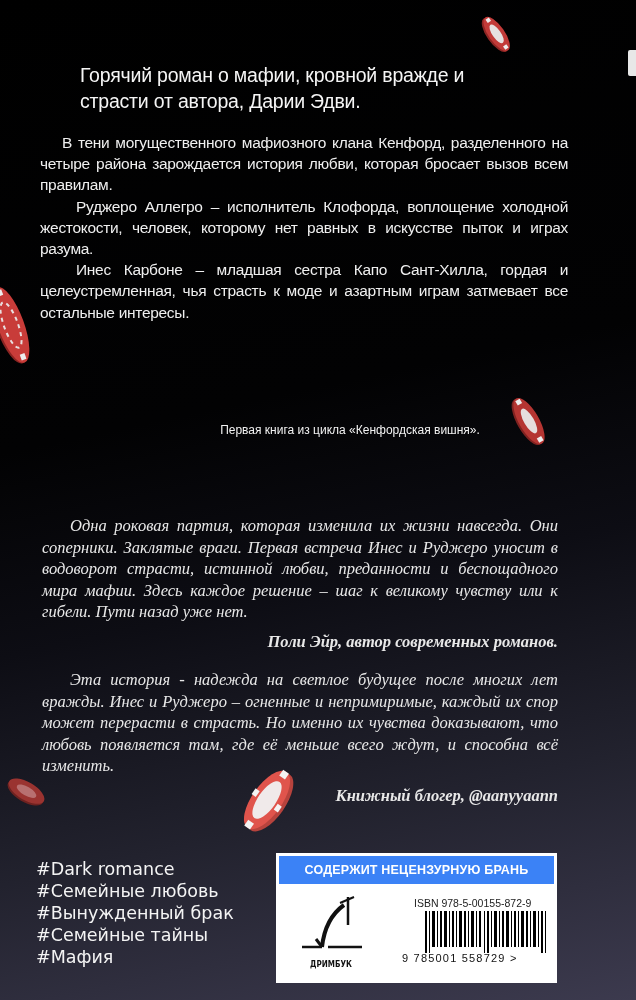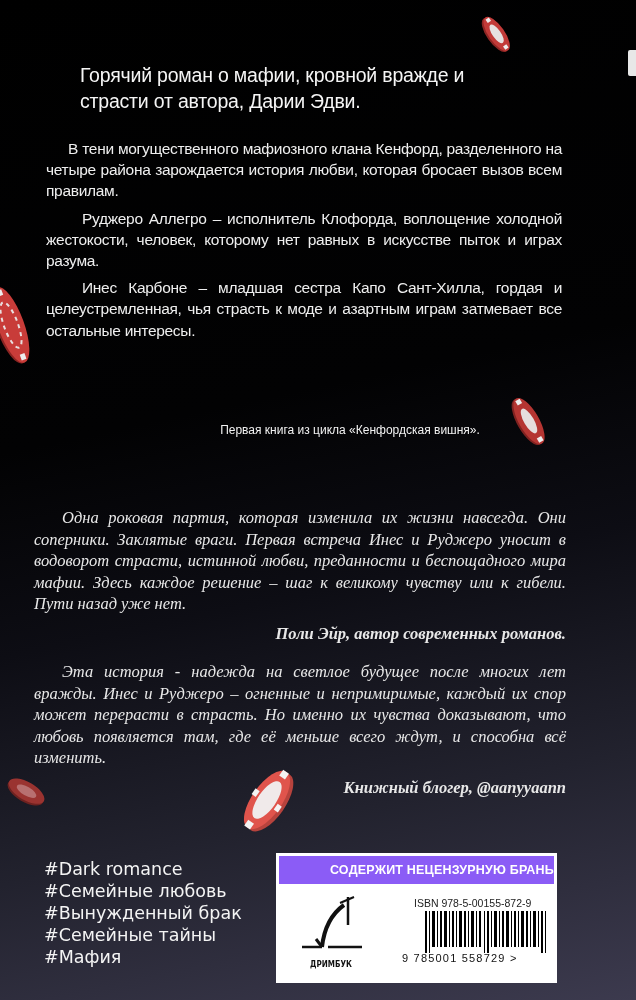--- a/index.html
+++ b/index.html
@@ -11,46 +11,46 @@
   .heading {
     position:absolute; left:80px; top:62px; width:480px;
     font-family:"Liberation Sans", sans-serif;
     font-size:19.5px; line-height:26px; color:#f5f5f5; letter-spacing:-0.2px;
   }
   .blurb {
     position:absolute; left:40px; top:132px; width:528px;
     font-family:"Liberation Sans", sans-serif; font-size:15.5px; line-height:21.2px;
     text-align:justify; color:#efefef; letter-spacing:-0.3px;
   }
-  .blurb p { margin:6px; text-indent:22px; }
+  .blurb p { margin:0; text-indent:22px; }
   .blurb p.second { text-indent:36px; }
   .series {
     position:absolute; left:80px; top:423px; width:480px; text-align:center;
     font-family:"Liberation Sans", sans-serif; font-size:12px; color:#f2f2f2; padding-left:30px;
   }
   .quote {
     position:absolute; left:34px; width:532px;
     font-family:"Liberation Serif", serif; font-style:italic;
     font-size:16.5px; line-height:21.5px; text-align:justify; color:#e8e8e8;
   }
-  .quote p { margin:0; text-indent:28px; }
+  .quote p { margin:8px; text-indent:28px; }
   .quote .author { text-align:right; font-weight:bold; margin-top:8px; text-indent:0; }
   .q1 { top:507px; }
   .q2 { top:661px; }
   .tags {
     position:absolute; left:36px; top:858px;
-    font-family:"DejaVu Sans", sans-serif; font-size:17.5px; line-height:22px; color:#f4f4f4;margin-left:8px;
+    font-family:"DejaVu Sans", sans-serif; font-size:17.5px; line-height:22px; color:#f4f4f4;
   }
   .tags div { white-space:nowrap; }
   .label-box {
     position:absolute; left:276px; top:853px; width:281px; height:130px;
     background:#ffffff; border:2px solid #ffffff; box-sizing:border-box;
   }
   .warn {
-    background:#8b5cf6; color:#ffffff; height:28px; line-height:28px; text-align:right;
+    background:#3b82f6; color:#ffffff; height:28px; line-height:28px; text-align:center;
     font-family:"Liberation Sans", sans-serif; font-weight:bold; font-size:12.5px; letter-spacing:0.2px;
     border:1px solid #ffffff;
   }
   .logo { position:absolute; left:8px; top:38px; width:90px; height:82px; }
   .logo-text {
     position:absolute; left:0; top:66px; width:90px; text-align:center;
     font-family:"DejaVu Sans", sans-serif; font-weight:bold; font-size:9px; color:#111;
     transform:scaleX(0.8);
   }
   .isbn {

